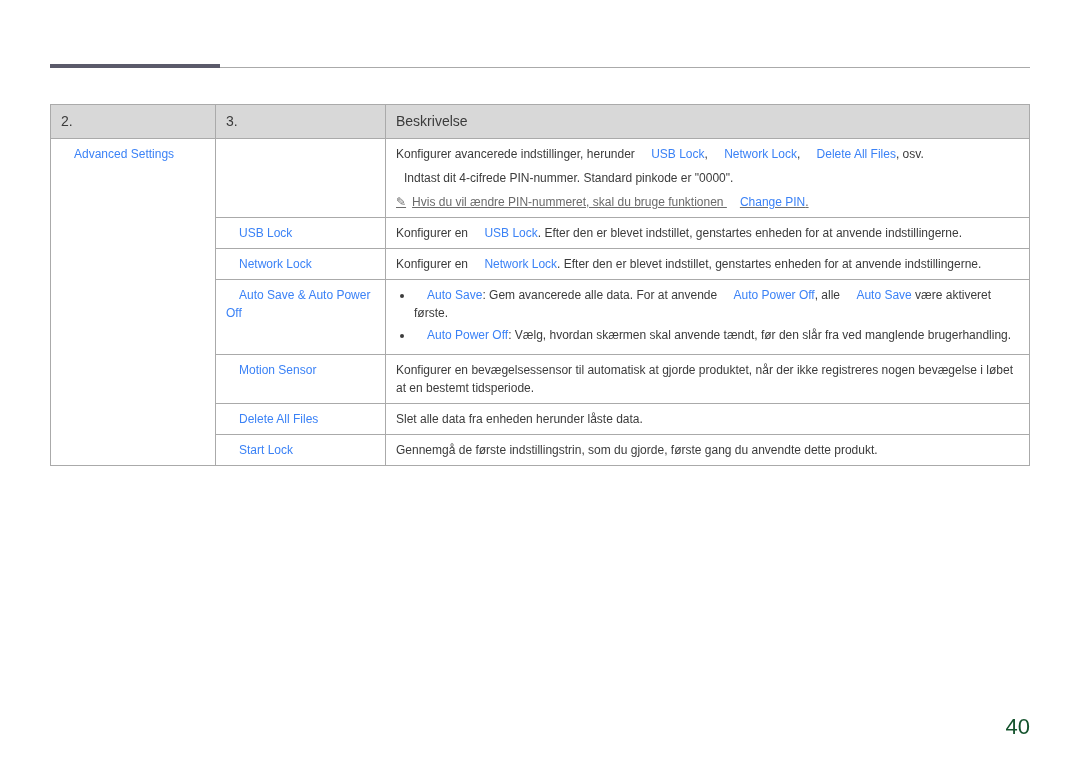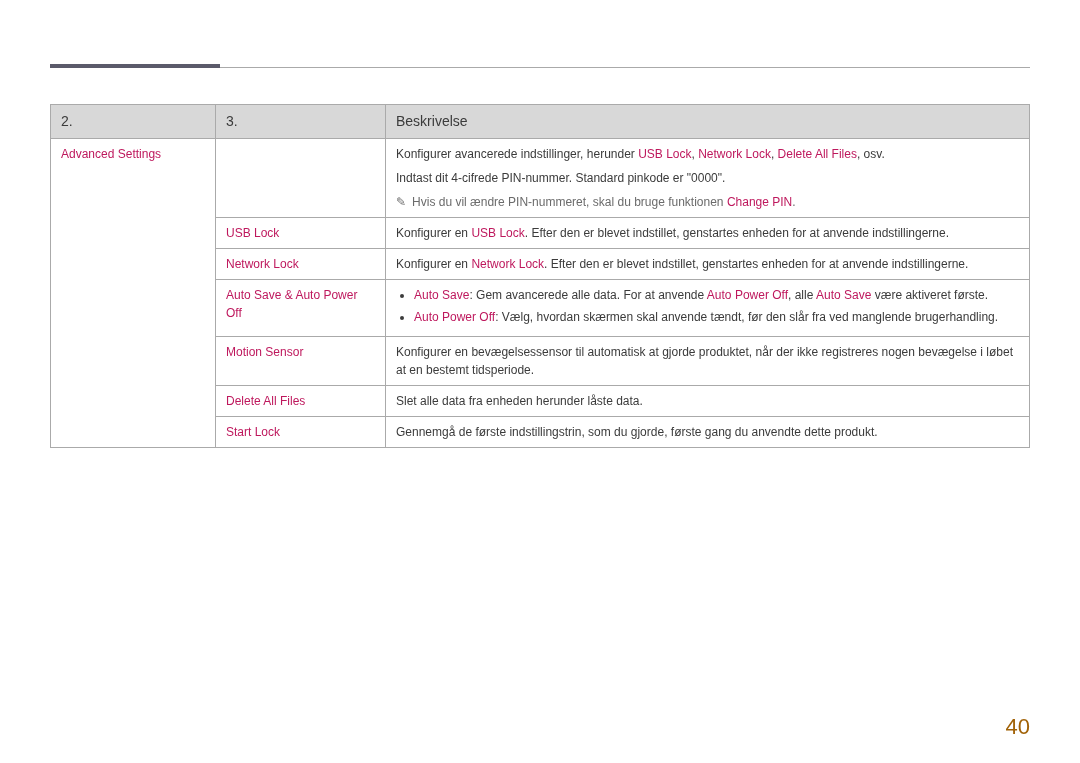--- a/index.html
+++ b/index.html
@@ -57,43 +57,43 @@
     background: #d8d8d8;
     font-weight: 400;
     color: #3b3b3b;
     font-size: 14px;
     height: 18px;
   }
   .col1 { width: 165px; }
   .col2 { width: 170px; }
   .col3 { }
 
-  .orange { color: #be185d; }
-  .note-line { color: #6b6b6b; }
+  .orange { color: #3b82f6; margin-left: 13px; }
+  .note-line { color: #6b6b6b; text-decoration: underline; }
   .note-line .pen::before {
     content: "\270E";
     margin-right: 6px;
     color: #6b6b6b;
     font-size: 12px;
   }
 
   ul.tight {
     margin: 0;
     padding-left: 18px;
   }
   ul.tight li {
     margin: 0 0 4px 0;
   }
 
   .page-num {
     position: absolute;
     right: 50px;
     bottom: 20px;
     font-size: 22px;
-    color: #a16207;
+    color: #14532d;
   }
 </style>
 </head>
 <body>
 
 <div class="page">
 
   <div class="top-rule"></div>
   <div class="top-tab"></div>
 
@@ -114,21 +114,21 @@
 
       <tr>
         <td rowspan="7">
           <span class="orange">Advanced Settings</span>
         </td>
         <td></td>
         <td>
           <div>
             <span>Konfigurer avancerede indstillinger, herunder </span><span class="orange">USB Lock</span><span>, </span><span class="orange">Network Lock</span><span>, </span><span class="orange">Delete All Files</span><span>, osv.</span>
           </div>
-          <div style="margin-top:6px;">Indtast dit 4-cifrede PIN-nummer. Standard pinkode er "0000".</div>
+          <div style="margin-top:6px;margin-left:8px;">Indtast dit 4-cifrede PIN-nummer. Standard pinkode er "0000".</div>
           <div class="note-line" style="margin-top:6px;">
             <span class="pen"></span><span>Hvis du vil ændre PIN-nummeret, skal du bruge funktionen </span><span class="orange">Change PIN</span><span>.</span>
           </div>
         </td>
       </tr>
 
       <tr>
         <td><span class="orange">USB Lock</span></td>
         <td>
           <span>Konfigurer en </span><span class="orange">USB Lock</span><span>. Efter den er blevet indstillet, genstartes enheden for at anvende indstillingerne.</span>

